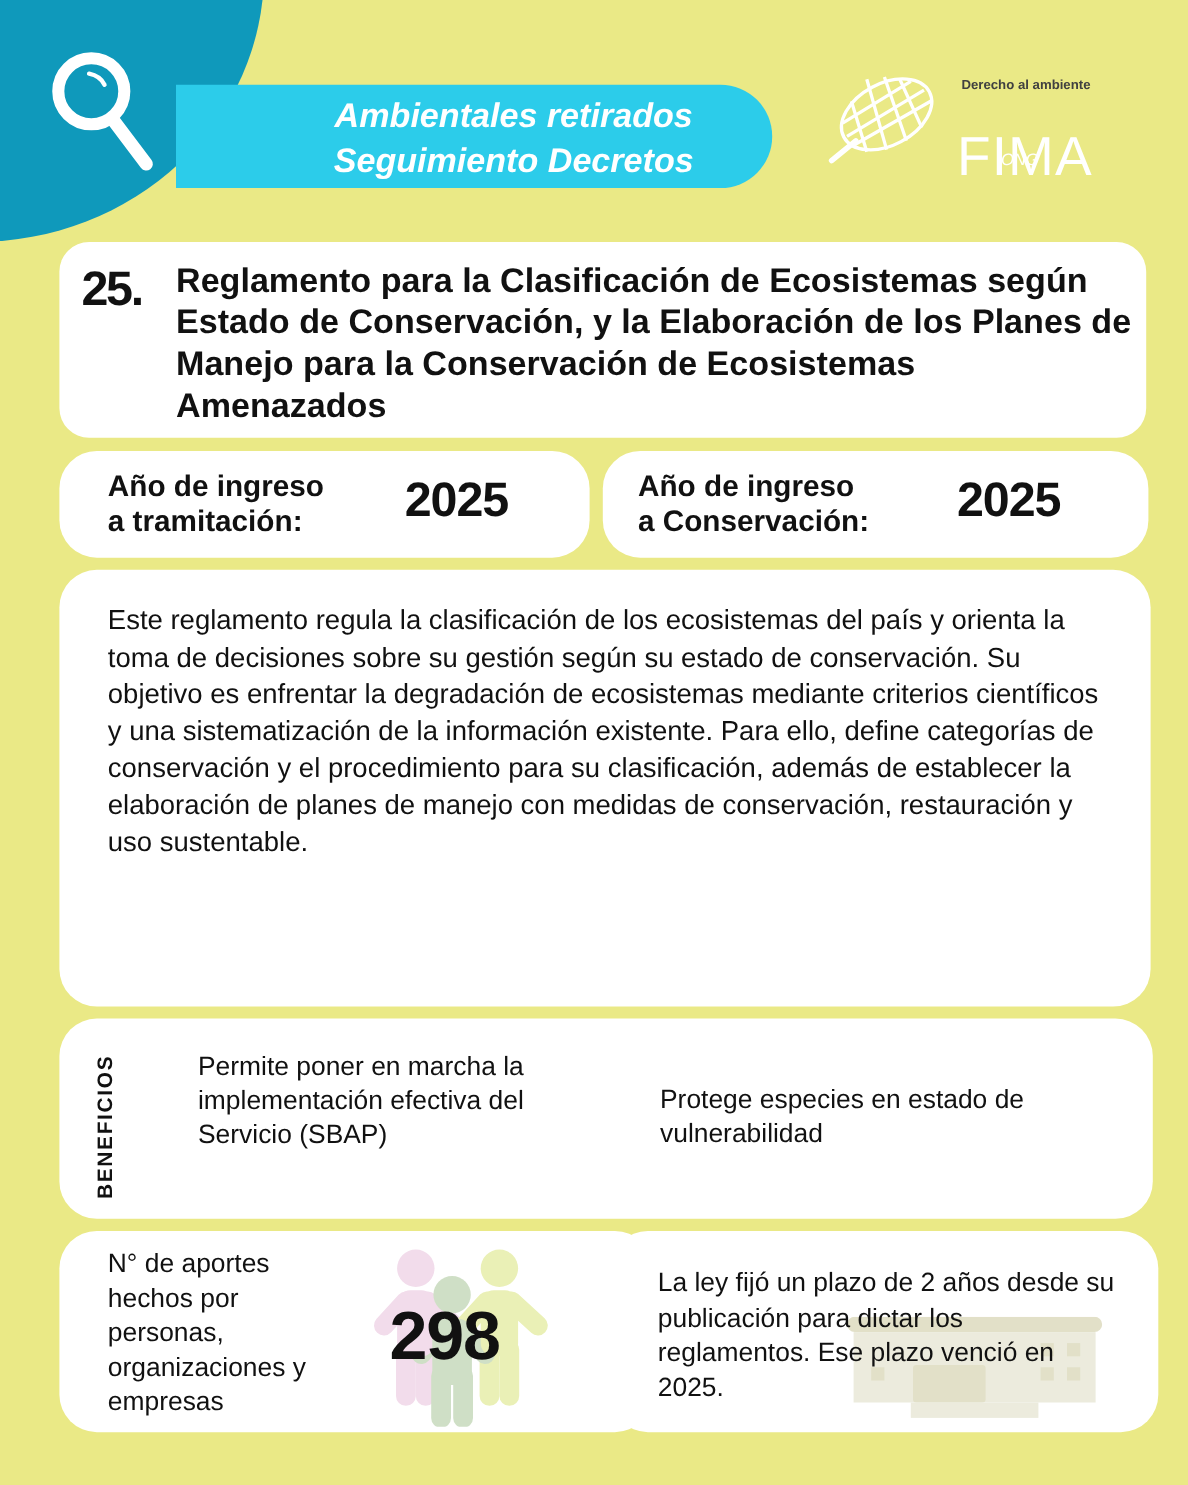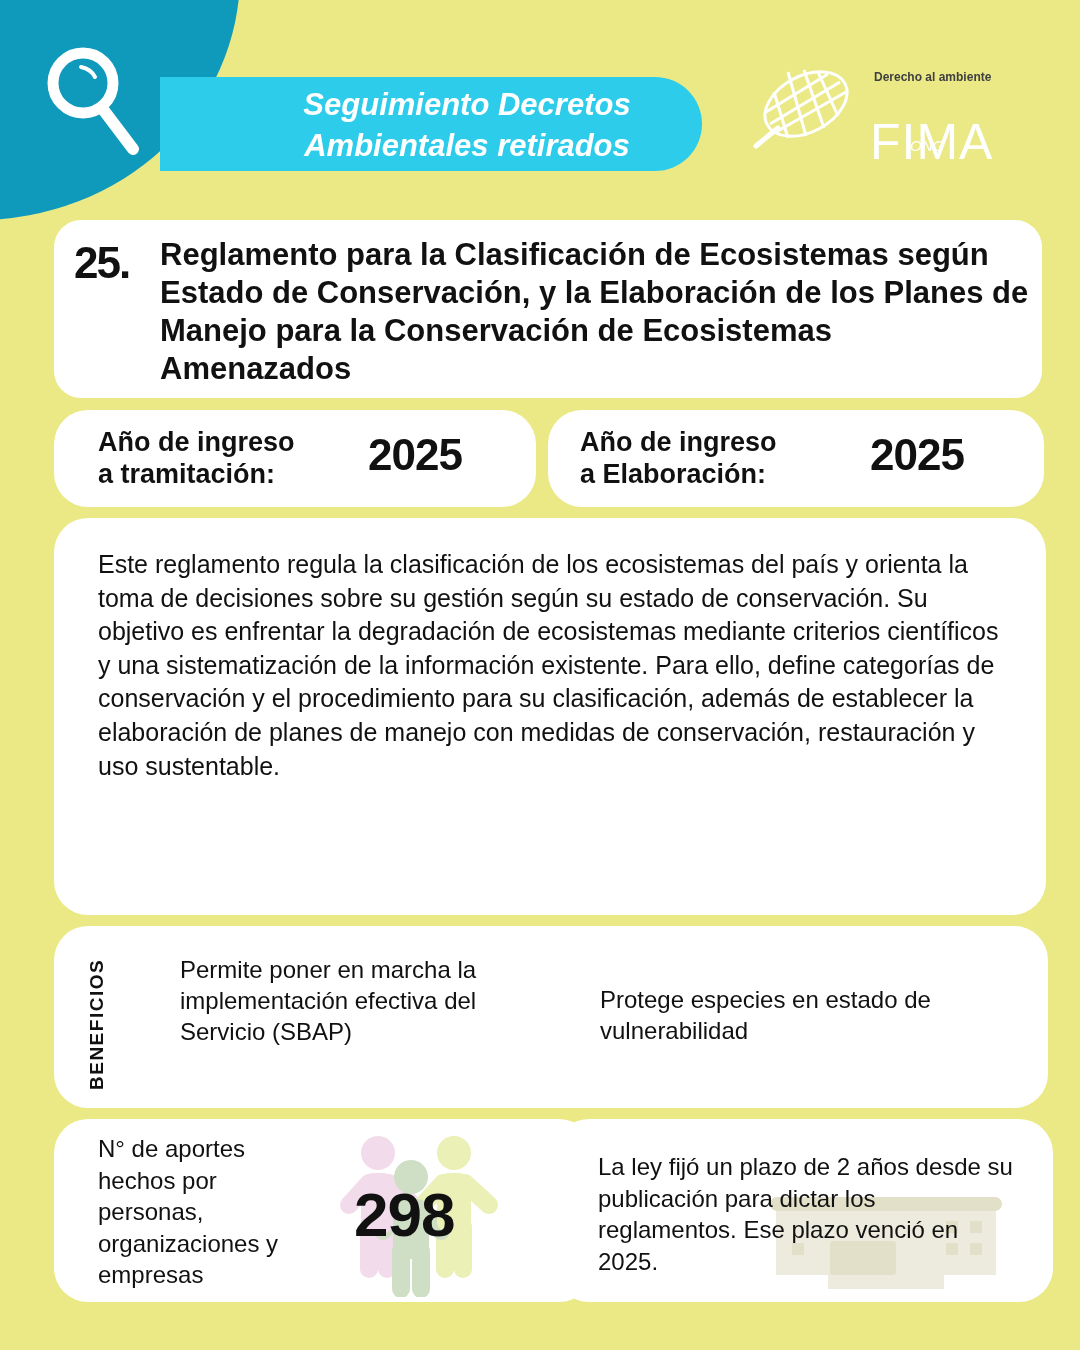--- a/index.html
+++ b/index.html
@@ -56,22 +56,22 @@
   .card-plazo { left:555px; top:1119px; width:498px; height:183px; }
   .building { position:absolute; left:215px; top:78px; width:232px; height:95px; }
   .plazo-text { position:absolute; left:43px; top:32px; width:420px; font-size:24px; line-height:31.5px; }
 </style>
 </head>
 <body>
 
 <div class="corner-circle"></div>
 <div class="title-pill"></div>
 <div class="title-text">
+  <div>Ambientales retirados</div>
   <div>Seguimiento Decretos</div>
-  <div>Ambientales retirados</div>
 </div>
 <svg class="search-icon" viewBox="0 0 100 115">
   <circle cx="38" cy="38" r="30" fill="none" stroke="#fff" stroke-width="11"></circle>
   <line x1="57" y1="63" x2="88" y2="104" stroke="#fff" stroke-width="12" stroke-linecap="round"></line>
   <path d="M36 22 Q46 24 50 32" stroke="#fff" stroke-width="4" fill="none" stroke-linecap="round"></path>
 </svg>
 
 <svg class="logo" viewBox="0 0 110 100" style="width:110px;height:100px;">
   <g fill="none" stroke="#fff" stroke-width="3">
     <ellipse cx="58" cy="42" rx="44" ry="28" transform="rotate(-28 58 42)"></ellipse>
@@ -92,21 +92,21 @@
   <div class="year-label">
     <div>Año de ingreso</div>
     <div>a tramitación:</div>
   </div>
   <div class="year-value" style="left:314px;">2025</div>
 </div>
 
 <div class="card card-year2">
   <div class="year-label" style="left:32px;">
     <div>Año de ingreso</div>
-    <div>a Elaboración:</div>
+    <div>a Conservación:</div>
   </div>
   <div class="year-value" style="left:322px;">2025</div>
 </div>
 
 <div class="card card-desc">
   <div class="desc-text">Este reglamento regula la clasificación de los ecosistemas del país y orienta la toma de decisiones sobre su gestión según su estado de conservación. Su objetivo es enfrentar la degradación de ecosistemas mediante criterios científicos y una sistematización de la información existente. Para ello, define categorías de conservación y el procedimiento para su clasificación, además de establecer la elaboración de planes de manejo con medidas de conservación, restauración y uso sustentable.</div>
 </div>
 
 <div class="card card-benef">
   <div class="benef-label">BENEFICIOS</div>

